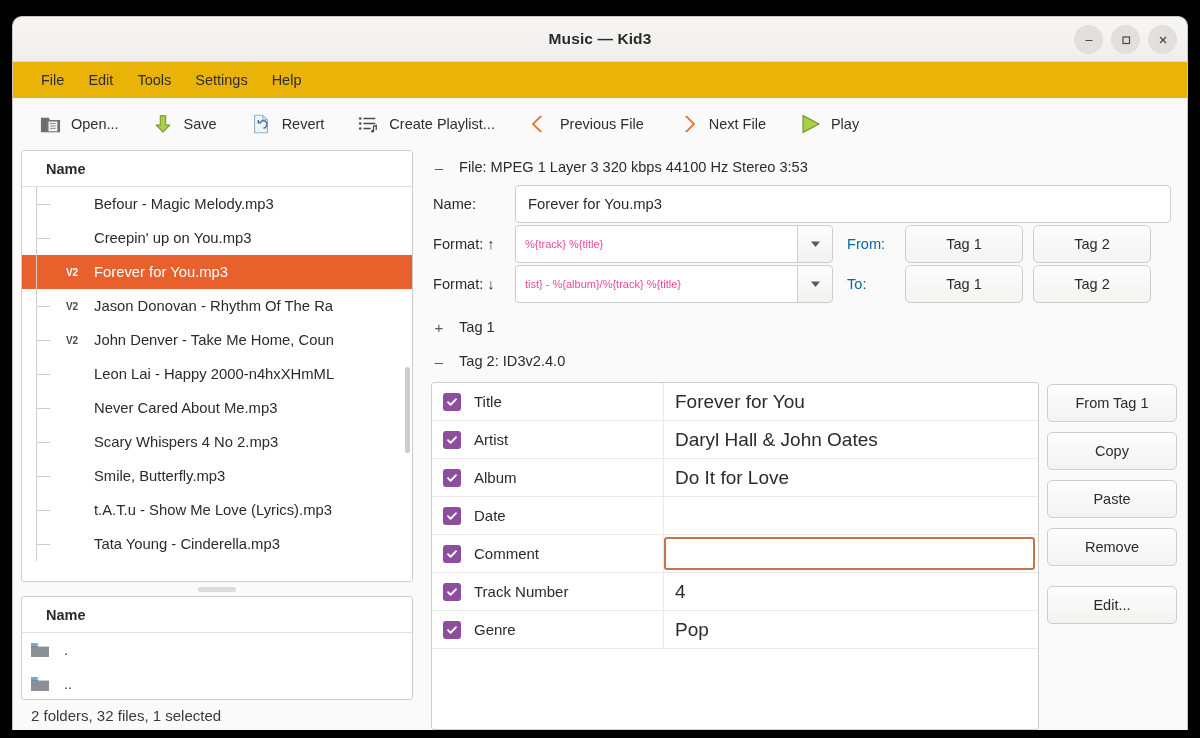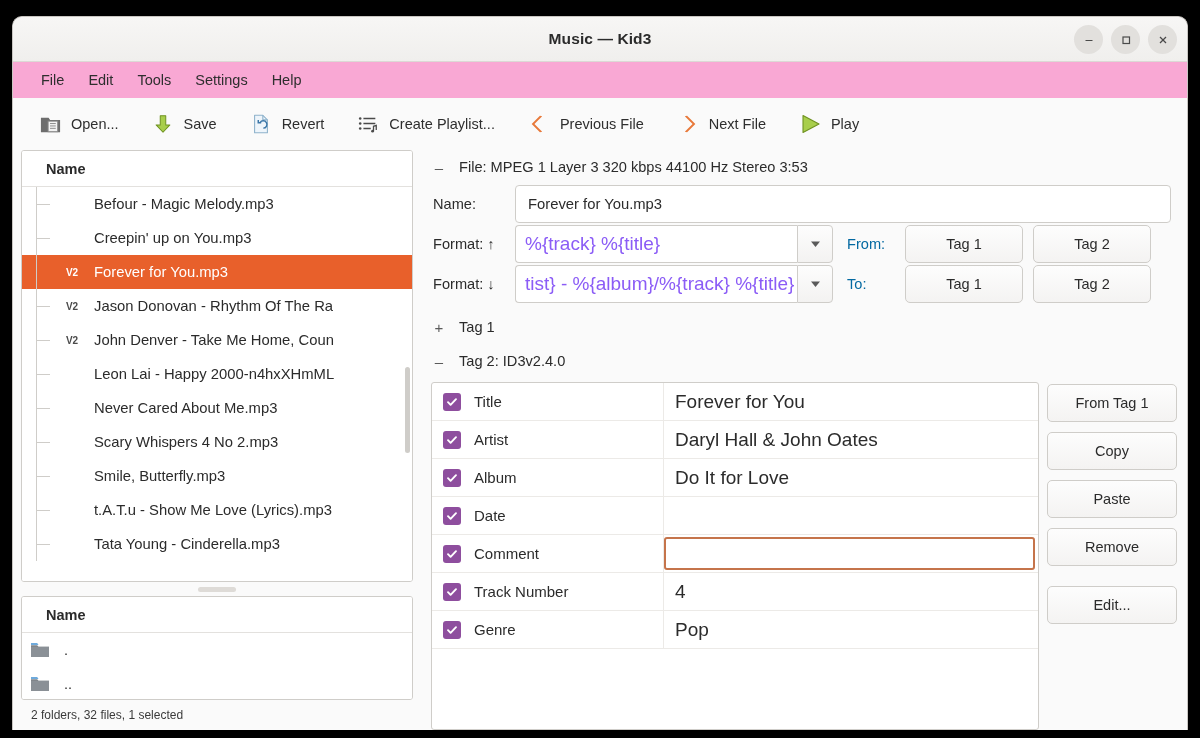--- a/index.html
+++ b/index.html
@@ -47,21 +47,21 @@
     color: #4a4a4a; font-size: 14px; line-height: 1;
     cursor: pointer;
   }
   .wbtn svg { display:block; }
   
   #menubar {
     height: 36px;
     display: flex; align-items: center;
     padding-left: 18px;
     gap: 4px;
-    background: #f9a8d4;
+    background: #eab308;
     flex: none;
   }
   .menuitem {
     font-size: 14.5px; color: #2e2e2e;
     padding: 4px 10px; border-radius: 4px;
     cursor: pointer;
   }
   
   #toolbar {
     height: 52px;
@@ -129,21 +129,21 @@
   .splitter { height: 14px; flex: none; display:flex; align-items:center; justify-content:center; }
   .splitter .grip { width: 38px; height: 5px; border-radius: 3px; background: #dedbd7; }
 
   #folderpanel { height: 104px; flex: none; }
   .folderrow { height: 34px; display: flex; align-items: center; padding-left: 8px; font-size: 14.5px; color:#2b2b2b; }
   .folderrow .fico { width: 34px; flex:none; display:flex; align-items:center; }
   #statusbar {
     height: 30px; flex: none;
     display: flex; align-items: center;
     padding-left: 10px;
-    font-size: 12px; color: #3a3a3a;
+    font-size: 15px; color: #3a3a3a;
     background: #fafafa;
   }
 
   
   .collapse-row { display: flex; align-items: center; gap: 14px; height: 34px; padding-left: 10px; flex:none;}
   .collapse-sign { width: 12px; text-align: center; font-size: 15px; color: #5a5a5a; cursor: pointer; }
   .collapse-text { font-size: 14.6px; color: #2b2b2b; }
 
   .formrow { display: flex; align-items: center; height: 40px; gap: 0; flex:none; }
   .formlabel { width: 92px; flex:none; font-size: 14.6px; color:#2b2b2b; padding-left: 10px; }
@@ -155,21 +155,21 @@
     overflow: hidden; white-space: nowrap;
   }
   .combo {
     display: flex; align-items: stretch;
     height: 38px; width: 318px; flex:none;
   }
   .combo .cinput {
     flex: 1; background: #fff; border: 1px solid #cfcdc9;
     border-right: none; border-radius: 4px 0 0 4px;
     display: flex; align-items: center; padding: 0 9px;
-    font-size: 19px; color: #8b5cf6; white-space: nowrap; overflow: hidden;
+    font-size: 11px; color: #ec4899; white-space: nowrap; overflow: hidden;
   }
   .combo .carrow {
     width: 36px; flex:none;
     background: linear-gradient(#fdfdfd,#f3f2f1);
     border: 1px solid #cfcdc9; border-radius: 0 4px 4px 0;
     display: flex; align-items: center; justify-content: center;
     cursor: pointer;
   }
   .smalllabel { width: 72px; flex:none; font-size: 14.6px; color:#0369a1; padding-left: 14px; }
   .btn {

